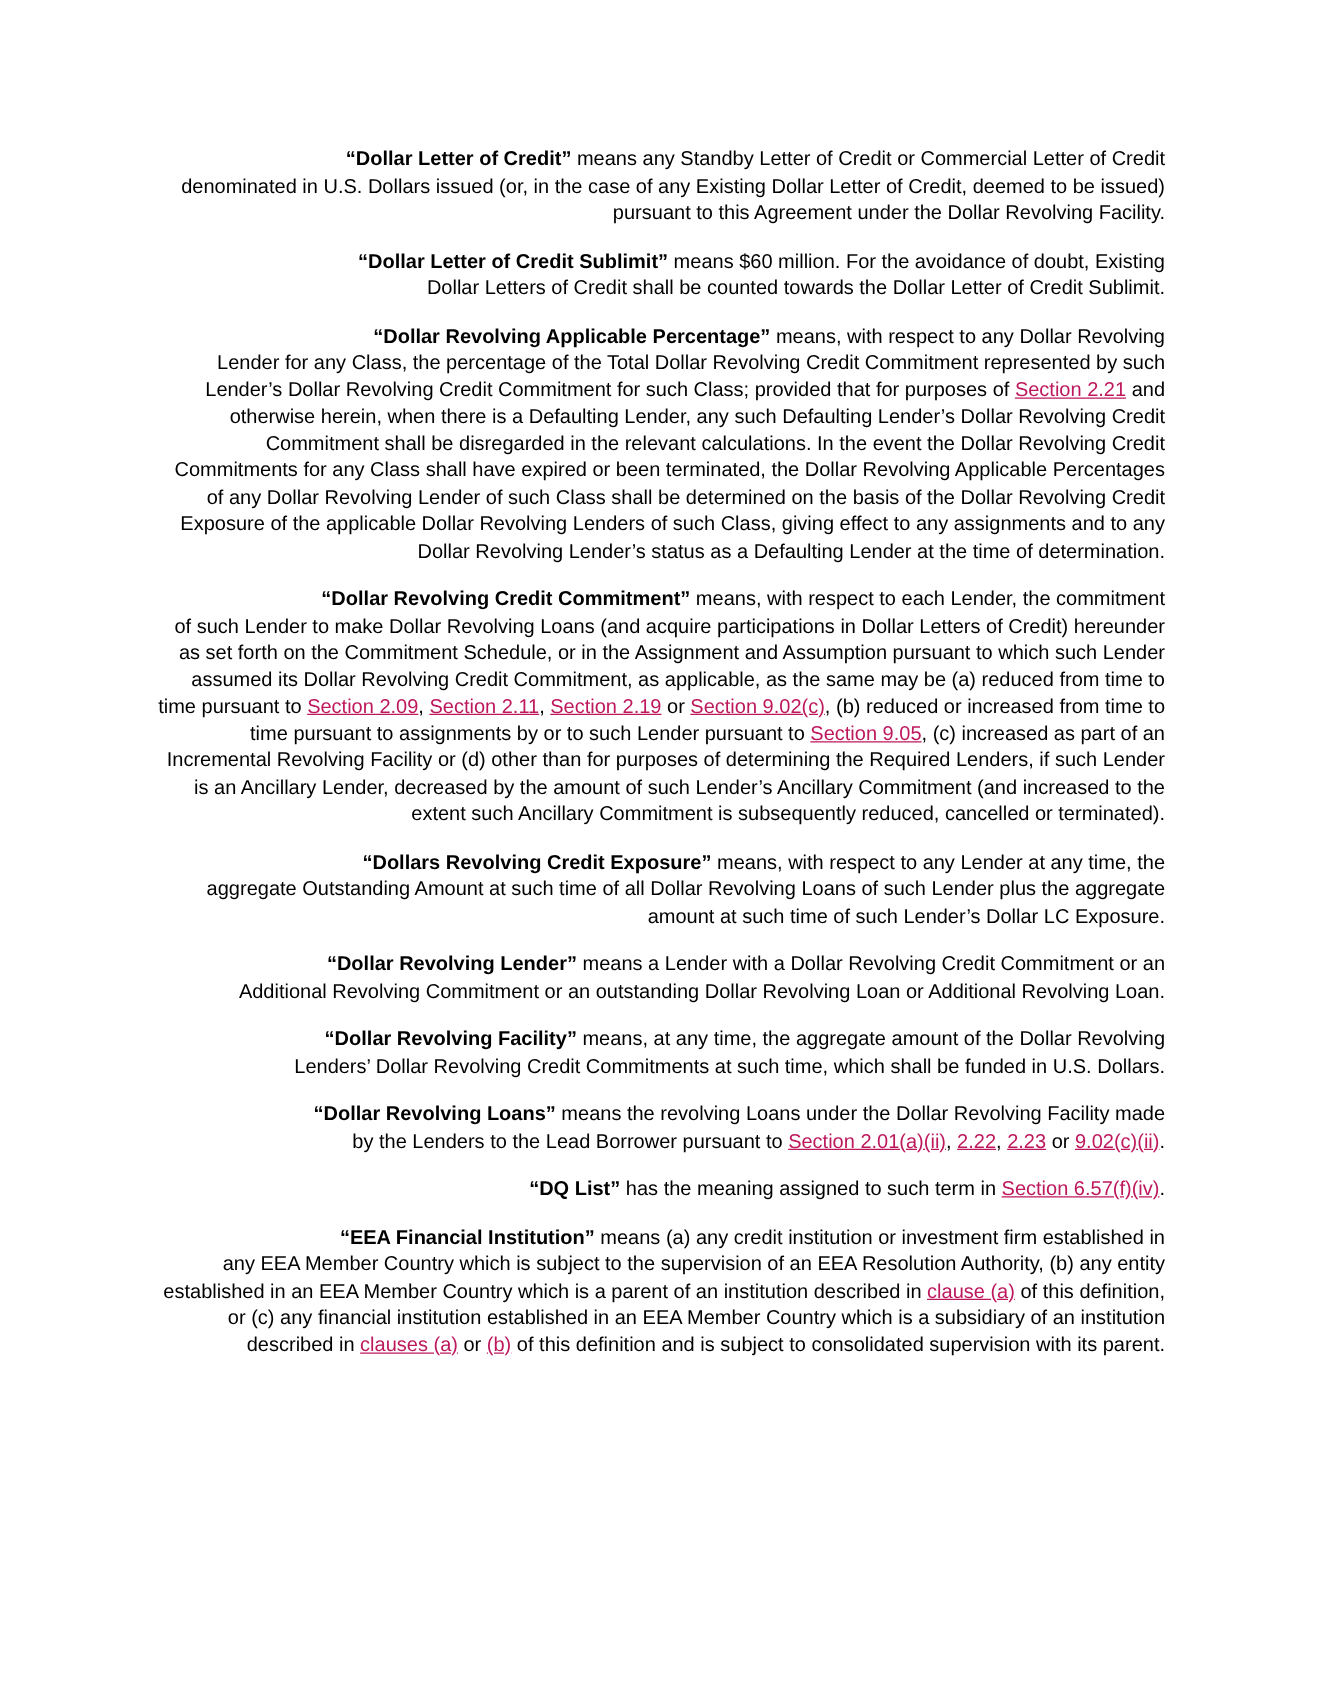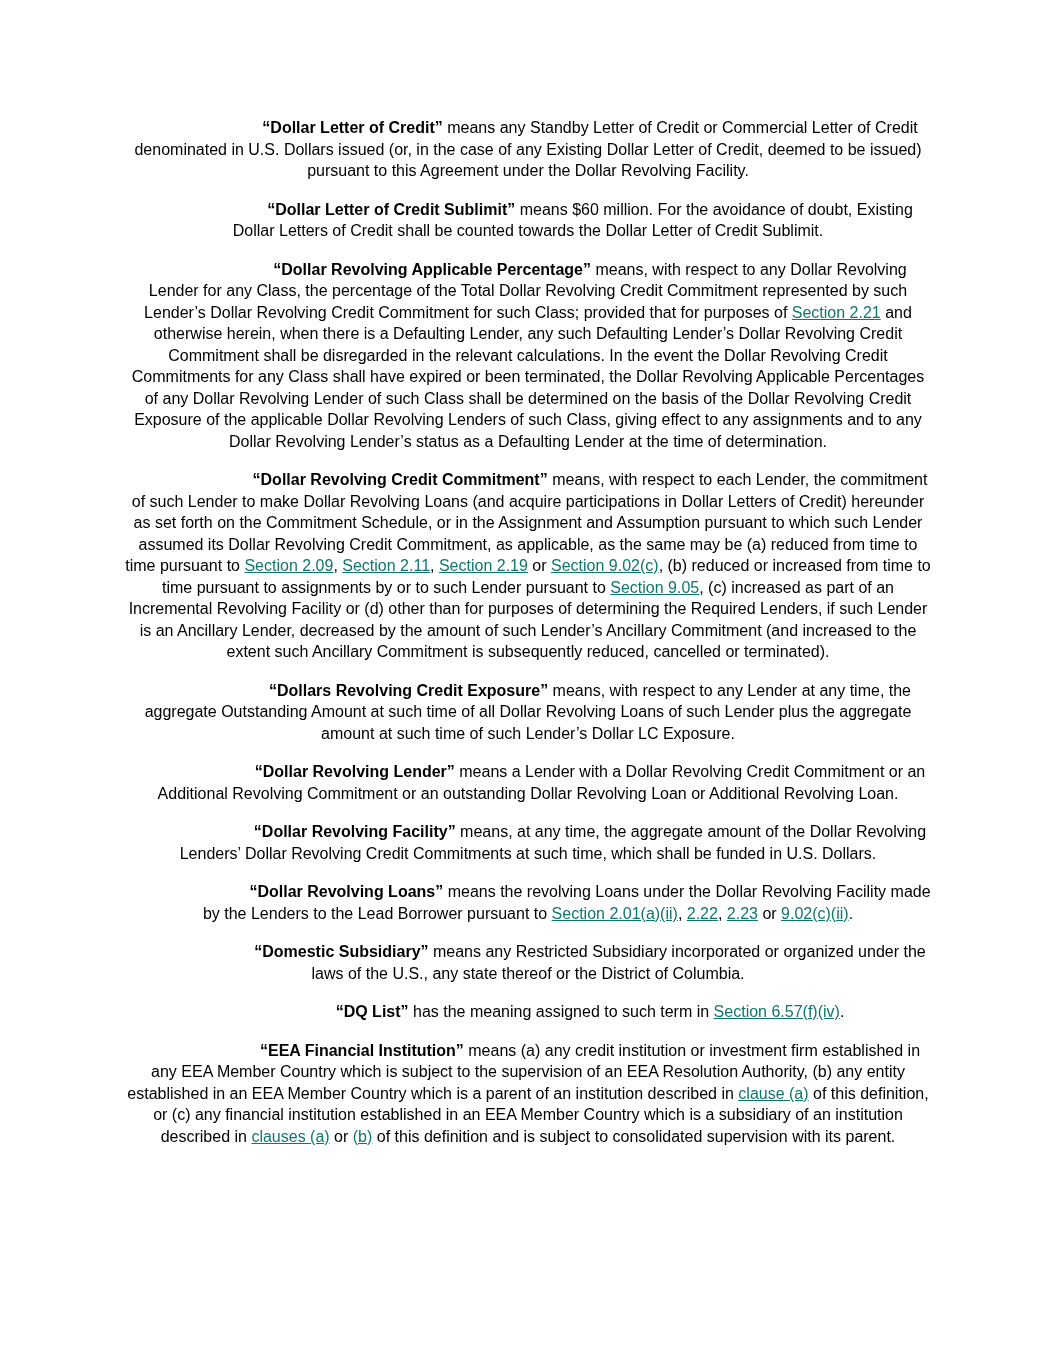--- a/index.html
+++ b/index.html
@@ -16,45 +16,44 @@
     font-family: "Liberation Sans", sans-serif;
     color: #000000;
   }
   .content {
     position: absolute;
     top: 117px;
     left: 124px;
     width: 808px;
     font-size: 16px;
     line-height: 21.5px;
-    text-align: center;
+    text-align: right;
   }
   .para {
     margin: 0 0 17px 0;
     text-indent: 124px;
   }
   .term {
     font-weight: bold;
   }
   .ref {
     text-decoration: underline;
-    color: #0f766e;
+    color: #be185d;
     cursor: pointer;
   }
 </style>
 </head>
 <body>
 
 <div class="page">
   <div class="content">
       <p class="para"><span class="term">“Dollar Letter of Credit”</span><span> means any Standby Letter of Credit or Commercial Letter of Credit denominated in U.S. Dollars issued (or, in the case of any Existing Dollar Letter of Credit, deemed to be issued) pursuant to this Agreement under the Dollar Revolving Facility.</span></p>
       <p class="para"><span class="term">“Dollar Letter of Credit Sublimit”</span><span> means $60 million.  For the avoidance of doubt, Existing Dollar Letters of Credit shall be counted towards the Dollar Letter of Credit Sublimit.</span></p>
       <p class="para"><span class="term">“Dollar Revolving Applicable Percentage”</span><span> means, with respect to any Dollar Revolving Lender for any Class, the percentage of the Total Dollar Revolving Credit Commitment represented by such Lender’s Dollar Revolving Credit Commitment for such Class; provided that for purposes of </span><span class="ref">Section 2.21</span><span> and otherwise herein, when there is a Defaulting Lender, any such Defaulting Lender’s Dollar Revolving Credit Commitment shall be disregarded in the relevant calculations.  In the event the Dollar Revolving Credit Commitments for any Class shall have expired or been terminated, the Dollar Revolving Applicable Percentages of any Dollar Revolving Lender of such Class shall be determined on the basis of the Dollar Revolving Credit Exposure of the applicable Dollar Revolving Lenders of such Class, giving effect to any assignments and to any Dollar Revolving Lender’s status as a Defaulting Lender at the time of determination.</span></p>
       <p class="para"><span class="term">“Dollar Revolving Credit Commitment”</span><span> means, with respect to each Lender, the commitment of such Lender to make Dollar Revolving Loans (and acquire participations in Dollar Letters of Credit) hereunder as set forth on the Commitment Schedule, or in the Assignment and Assumption pursuant to which such Lender assumed its Dollar Revolving Credit Commitment, as applicable, as the same may be (a) reduced from time to time pursuant to </span><span class="ref">Section 2.09</span><span>, </span><span class="ref">Section 2.11</span><span>, </span><span class="ref">Section 2.19</span><span> or </span><span class="ref">Section 9.02(c)</span><span>, (b) reduced or increased from time to time pursuant to assignments by or to such Lender pursuant to </span><span class="ref">Section 9.05</span><span>, (c) increased as part of an Incremental Revolving Facility or (d) other than for purposes of determining the Required Lenders, if such Lender is an Ancillary Lender, decreased by the amount of such Lender’s Ancillary Commitment (and increased to the extent such Ancillary Commitment is subsequently reduced, cancelled or terminated).</span></p>
       <p class="para"><span class="term">“Dollars Revolving Credit Exposure”</span><span> means, with respect to any Lender at any time, the aggregate Outstanding Amount at such time of all Dollar Revolving Loans of such Lender plus the aggregate amount at such time of such Lender’s Dollar LC Exposure.</span></p>
       <p class="para"><span class="term">“Dollar Revolving Lender”</span><span> means a Lender with a Dollar Revolving Credit Commitment or an Additional Revolving Commitment or an outstanding Dollar Revolving Loan or Additional Revolving Loan.</span></p>
       <p class="para"><span class="term">“Dollar Revolving Facility”</span><span> means, at any time, the aggregate amount of the Dollar Revolving Lenders’ Dollar Revolving Credit Commitments at such time, which shall be funded in U.S. Dollars.</span></p>
       <p class="para"><span class="term">“Dollar Revolving Loans”</span><span> means the revolving Loans under the Dollar Revolving Facility made by the Lenders to the Lead Borrower pursuant to </span><span class="ref">Section 2.01(a)(ii)</span><span>, </span><span class="ref">2.22</span><span>, </span><span class="ref">2.23</span><span> or </span><span class="ref">9.02(c)(ii)</span><span>.</span></p>
-      <p class="para"><span class="term">“Domestic Subsidiary”</span><span> means any Restricted Subsidiary incorporated or organized under the laws of the U.S., any state thereof or the District of Columbia.</span></p>
       <p class="para"><span class="term">“DQ List”</span><span> has the meaning assigned to such term in </span><span class="ref">Section 6.57(f)(iv)</span><span>.</span></p>
       <p class="para"><span class="term">“EEA Financial Institution”</span><span> means (a) any credit institution or investment firm established in any EEA Member Country which is subject to the supervision of an EEA Resolution Authority, (b) any entity established in an EEA Member Country which is a parent of an institution described in </span><span class="ref">clause (a)</span><span> of this definition, or (c) any financial institution established in an EEA Member Country which is a subsidiary of an institution described in </span><span class="ref">clauses (a)</span><span> or </span><span class="ref">(b)</span><span> of this definition and is subject to consolidated supervision with its parent.</span></p>
     </div>
 </div>
 
 </body></html>

